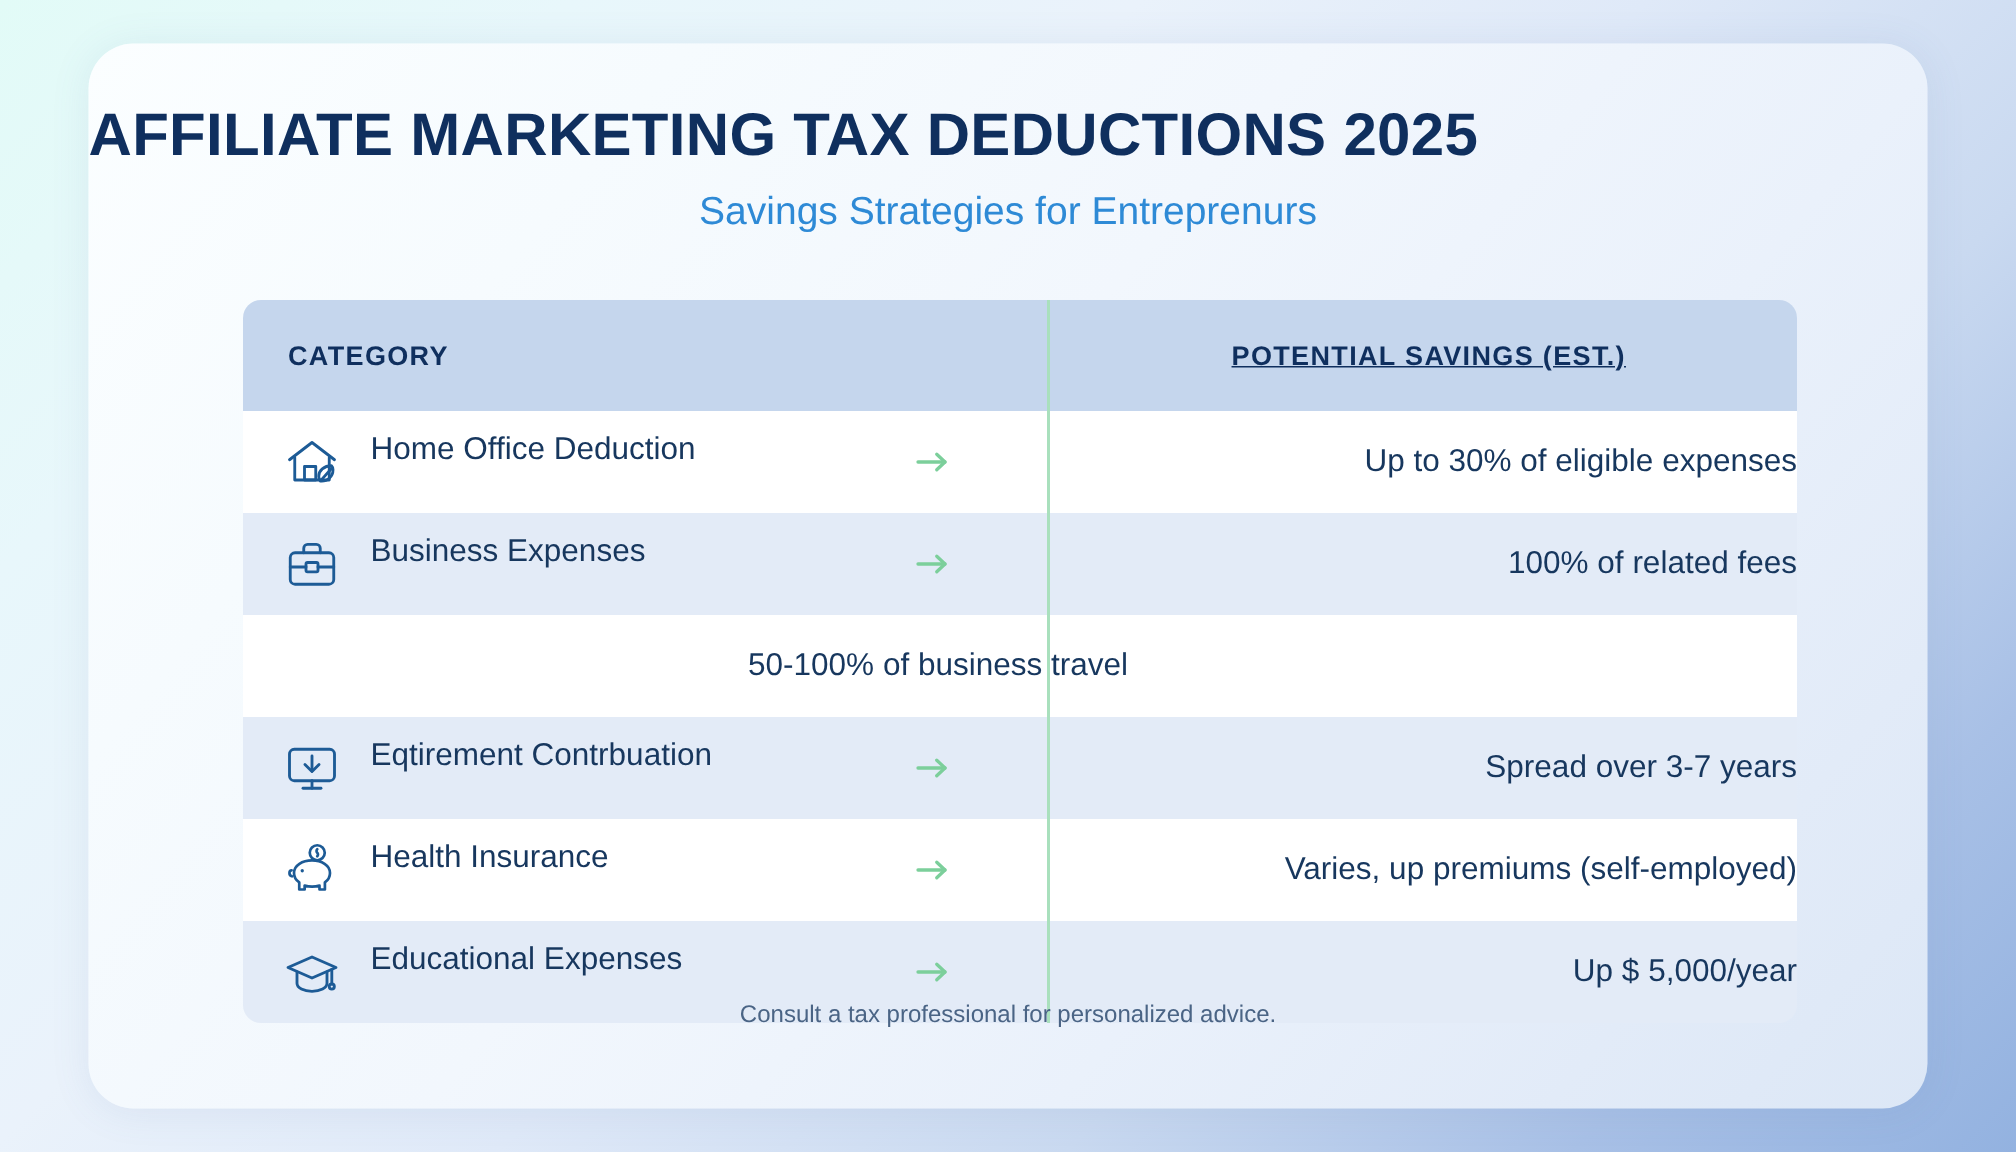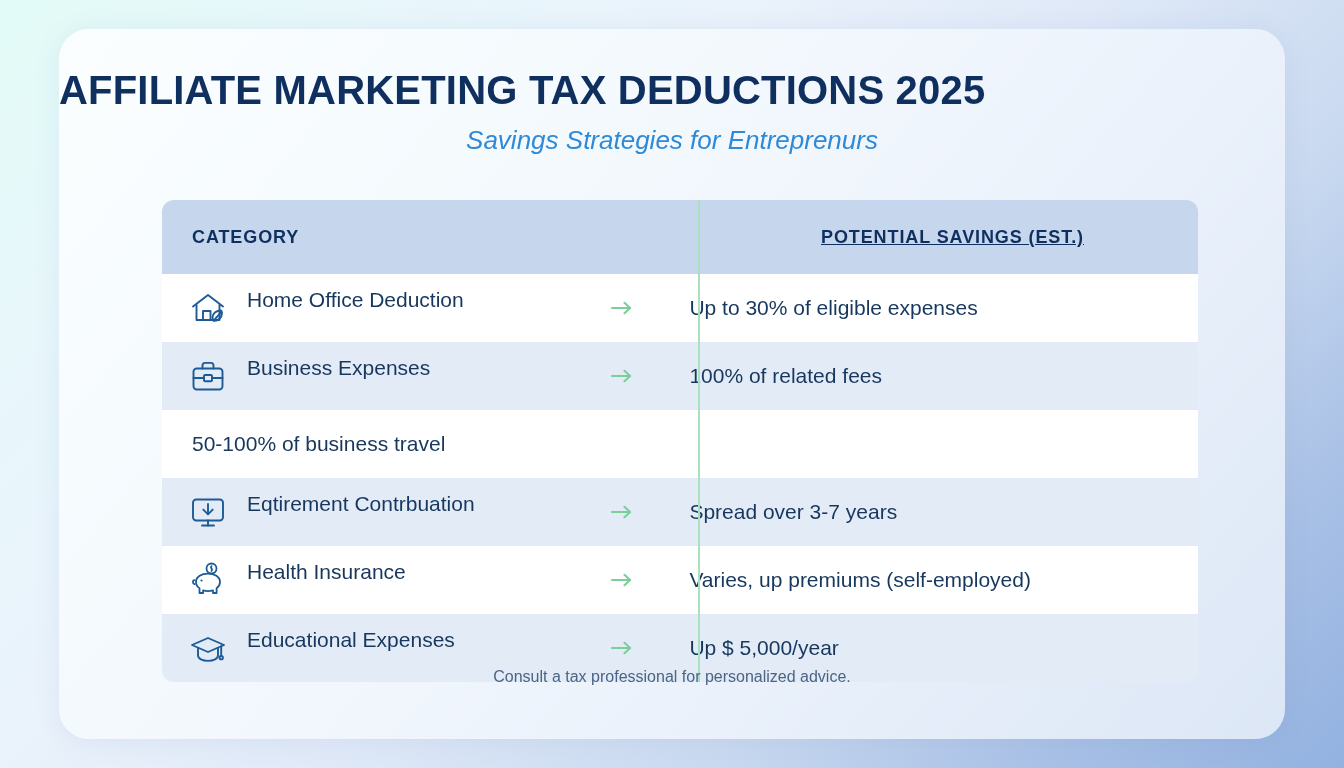--- a/index.html
+++ b/index.html
@@ -60,21 +60,20 @@
   .subtitle {
     position: absolute;
     left: 0;
     top: 96px;
     width: 100%;
     text-align: center;
     font-size: 26px;
     font-weight: normal;
     color: #2e8ad6;
     white-space: nowrap;
-    font-style: italic;
   }
 
   
   .table {
     position: absolute;
     left: 103px;
     top: 171px;
     width: 1036px;
     border-radius: 12px;
     overflow: hidden;
@@ -147,20 +146,21 @@
     height: 18px;
     display: block;
   }
 
   .cell-savings {
     width: 590px;
     padding-left: 30px;
     font-size: 21px;
     color: #17375e;
     white-space: nowrap;
+    text-align: right;
   }
 
   
   .divider {
     position: absolute;
     left: 94px;
     top: 171px;
     width: 2px;
     height: 482px;
     margin-left: 545px;

